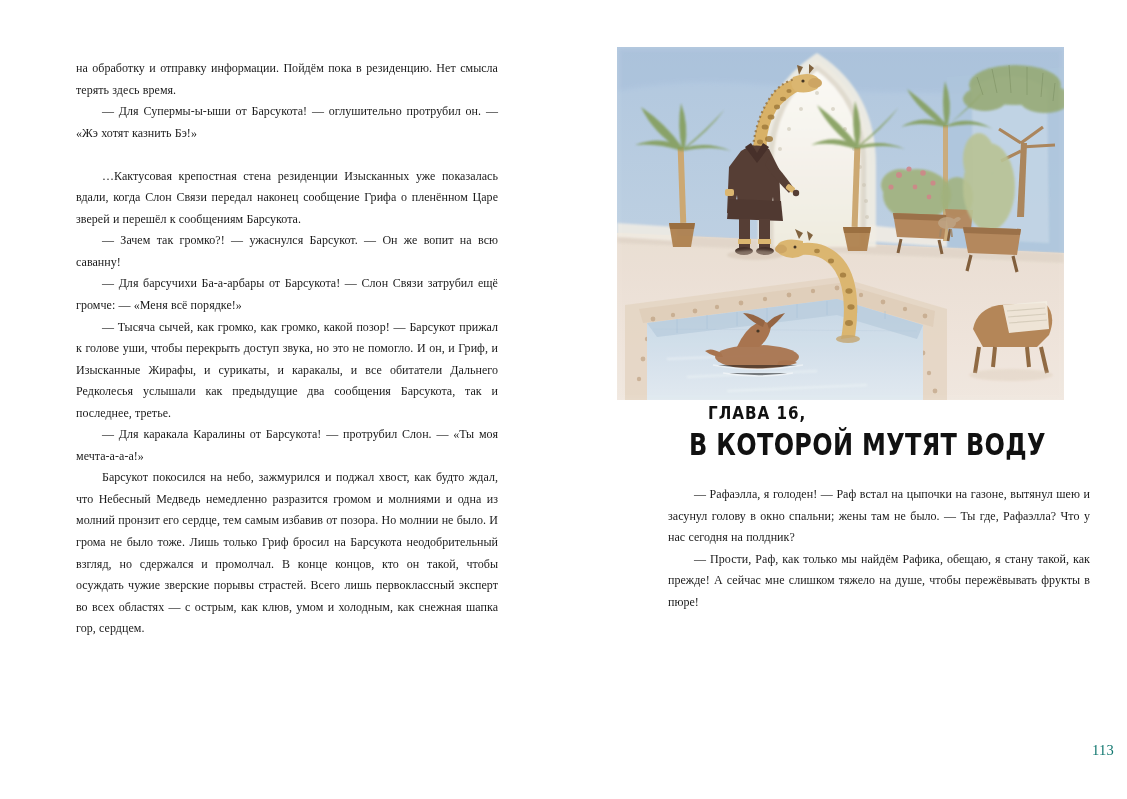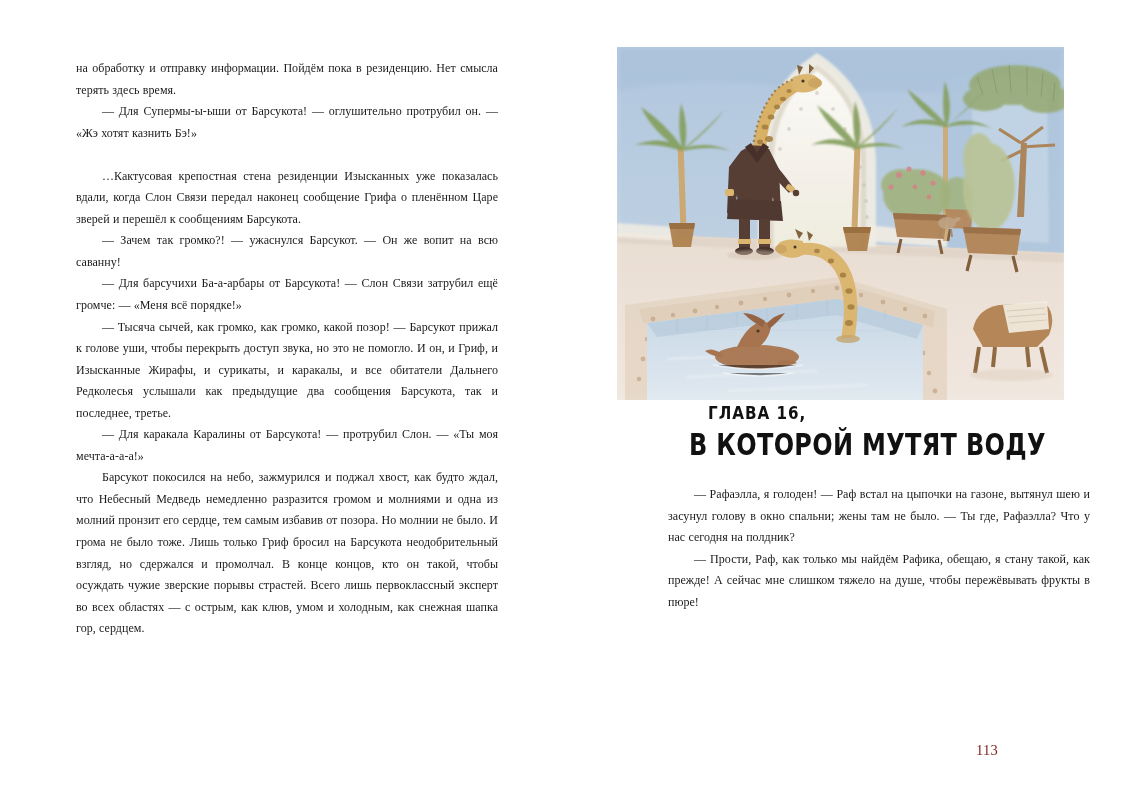--- a/index.html
+++ b/index.html
@@ -94,25 +94,25 @@
   .col-right-body {
     position: absolute;
     left: 668px;
     top: 484px;
     width: 422px;
   }
 
   
   .folio {
     position: absolute;
-    left: 976px;
+    left: 1092px;
     top: 742px;
     font-size: 14.5px;
     letter-spacing: 0.3px;
-    color: #7f1d1d;
+    color: #0f766e;
   }
 </style>
 </head>
 <body>
 
 <div class="page">
 
   <div class="col-left">
     <p class="para no-indent">на обработку и отправку информации. Пойдём пока в резиденцию. Нет смысла терять здесь время.</p>
     <p class="para">— Для Супермы-ы-ыши от Барсукота! — оглушительно протрубил он. — «Жэ хотят казнить Бэ!»</p>

